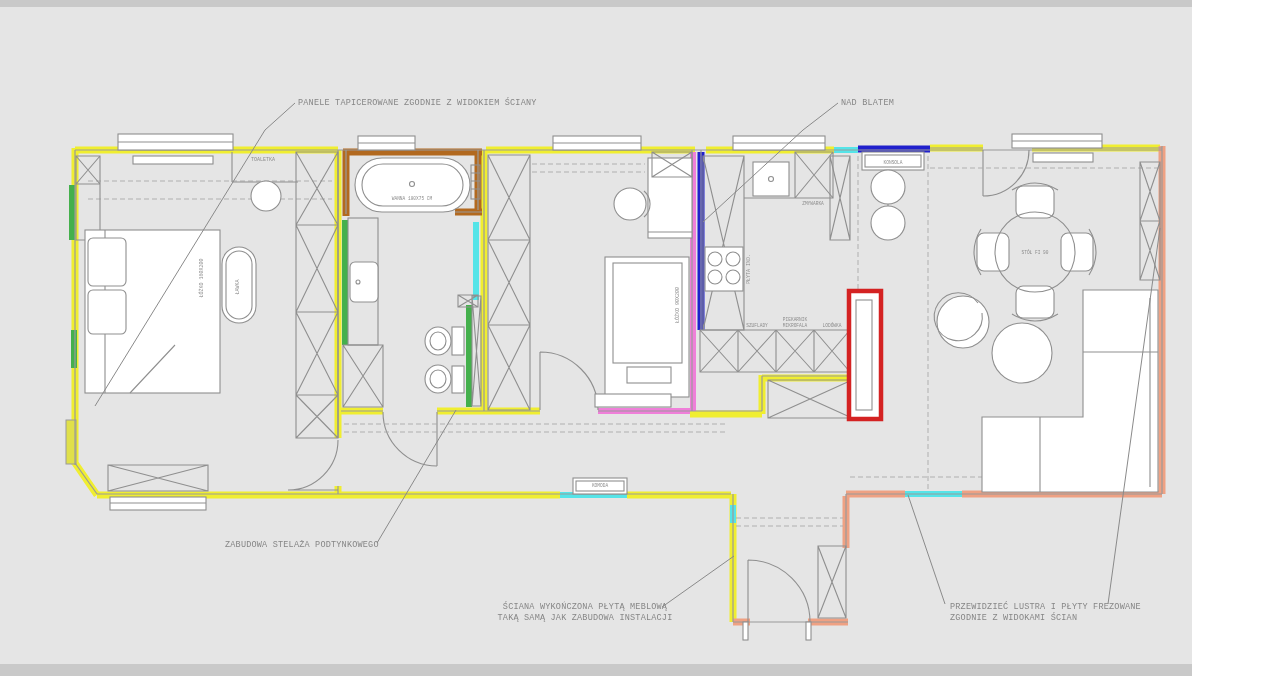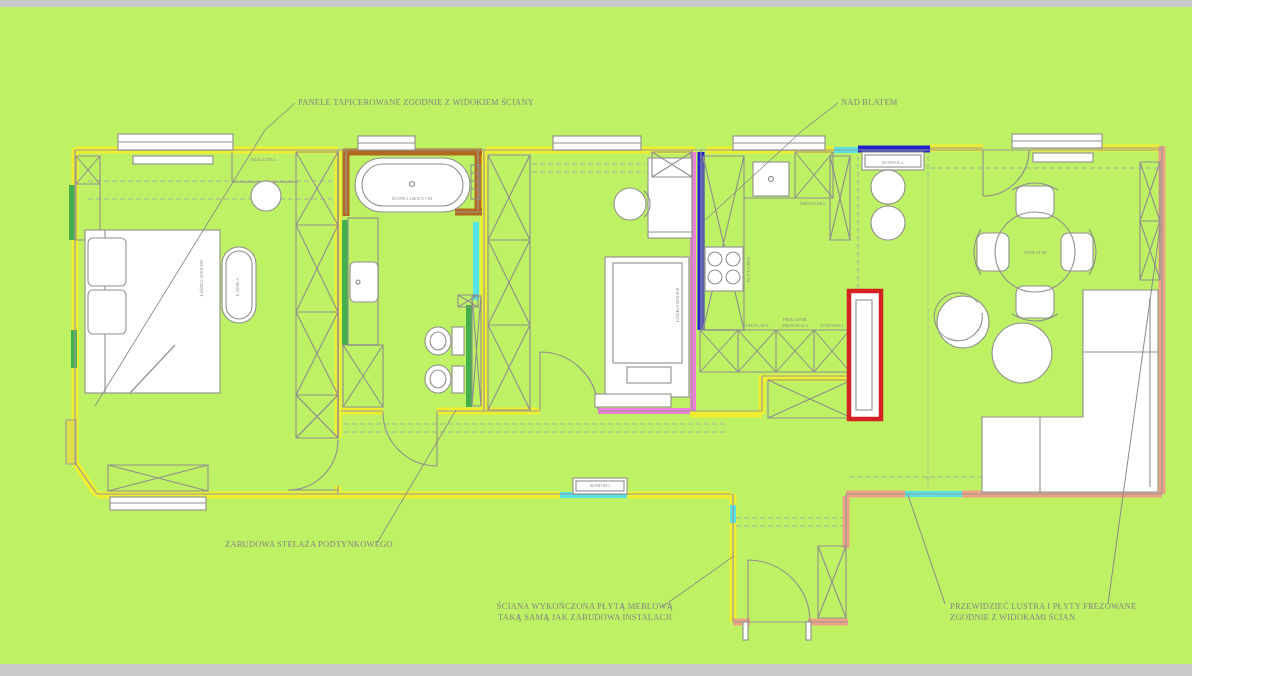--- a/index.html
+++ b/index.html
@@ -1,17 +1,17 @@
 <!DOCTYPE html>
 <html style="--yellow: #f0ee30; --cyan: #55e4e8; --green: #44b04c; --blue: #2020cc; --pink: #ef7fd9; --red: #d42222; --brown: #b2691f; --salmon: #efa183; --olive: #e0e04a; --wallline: #9a9a9a; --graybar: #c9c9c9;"><head>
 <meta charset="utf-8">
 <style>
   html,body{margin:0;padding:0;background:#ffffff;}
-  .stage{position:relative;width:1192px;height:676px;background:#bef264;overflow:hidden;
-         font-family:Liberation Serif, serif;}
+  .stage{position:relative;width:1192px;height:676px;background:#e5e5e5;overflow:hidden;
+         font-family:Liberation Mono, monospace;}
   .bar{position:absolute;left:0;width:1280px;background:var(--graybar);}
   .bar.top{top:0;height:7px;}
   .bar.bottom{bottom:0;height:12px;}
   svg{position:absolute;left:0;top:0;}
   .wall{fill:none;stroke-linecap:butt;}
   .w-y{stroke:var(--yellow);stroke-width:7;}
   .w-c{stroke:var(--cyan);stroke-width:6;}
   .w-g{stroke:var(--green);stroke-width:6;}
   .w-b{stroke:var(--blue);stroke-width:7;}
   .w-p{stroke:var(--pink);stroke-width:6;}

